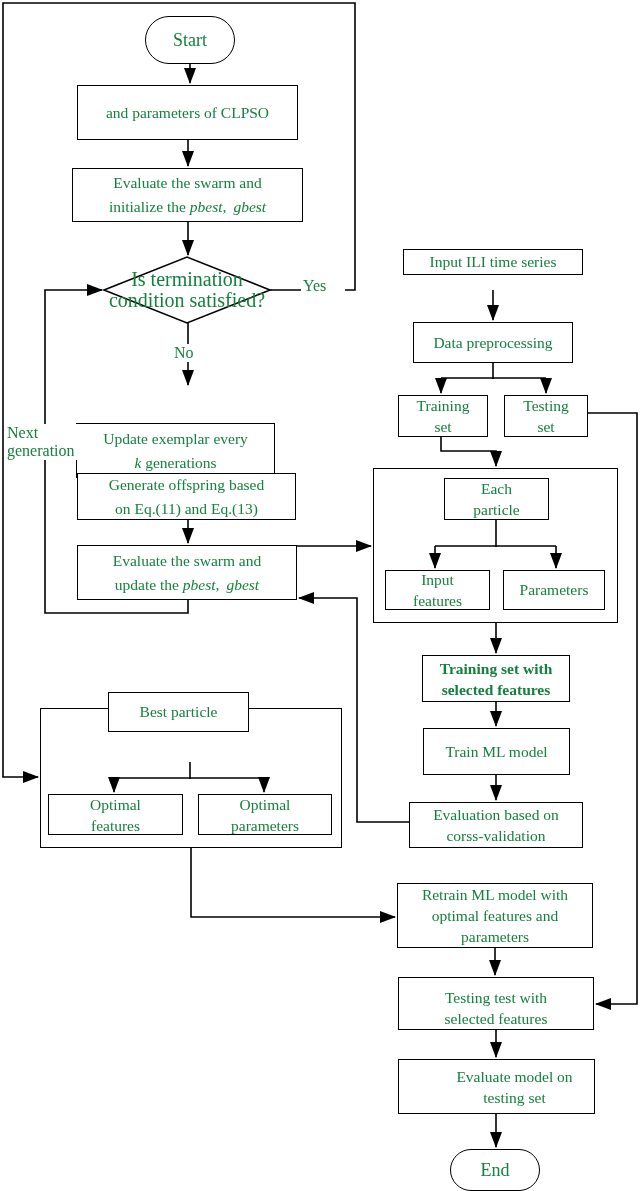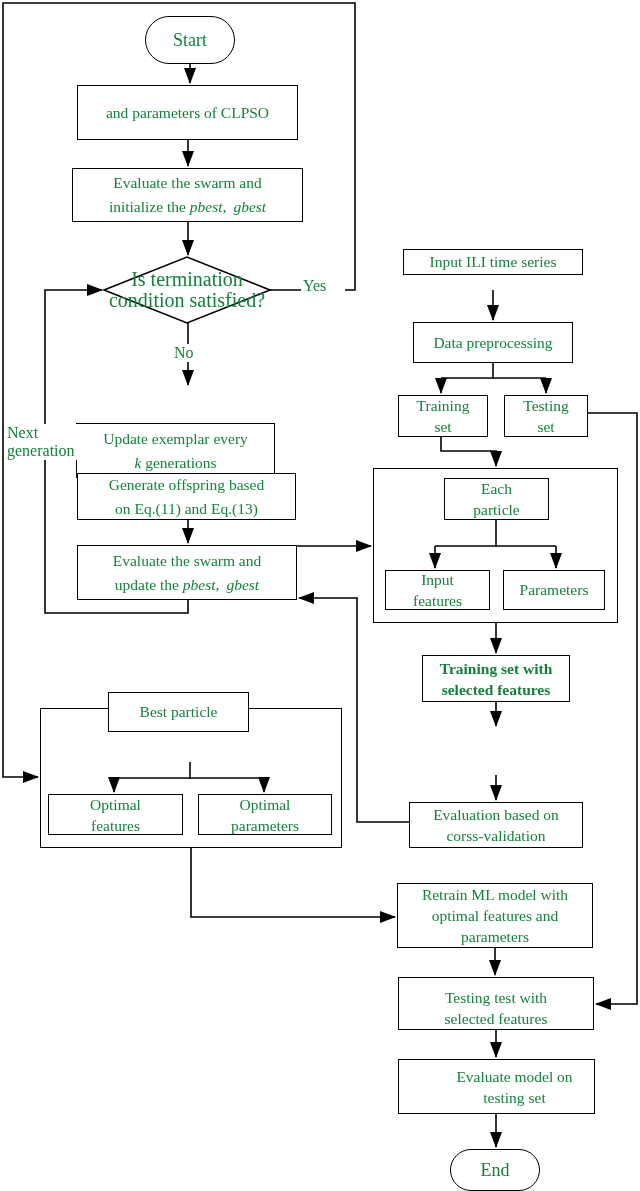--- a/index.html
+++ b/index.html
@@ -144,20 +144,23 @@
 
   <div class="node" style="left:503px;top:570px;width:102px;height:40px;">
     <div>Parameters</div>
   </div>
 
   <div class="node tight" style="left:422px;top:655px;width:148px;height:47px;font-weight:bold;">
     <div>Training set with</div>
     <div>selected features</div>
   </div>
 
+  <div class="node" style="left:423px;top:728px;width:147px;height:47px;">
+    <div>Train ML model</div>
+  </div>
 
   <div class="node tight" style="left:409px;top:802px;width:174px;height:46px;">
     <div>Evaluation based on</div>
     <div>corss-validation</div>
   </div>
 
   <div class="node" style="left:108px;top:692px;width:141px;height:40px;">
     <div>Best particle</div>
   </div>
 

